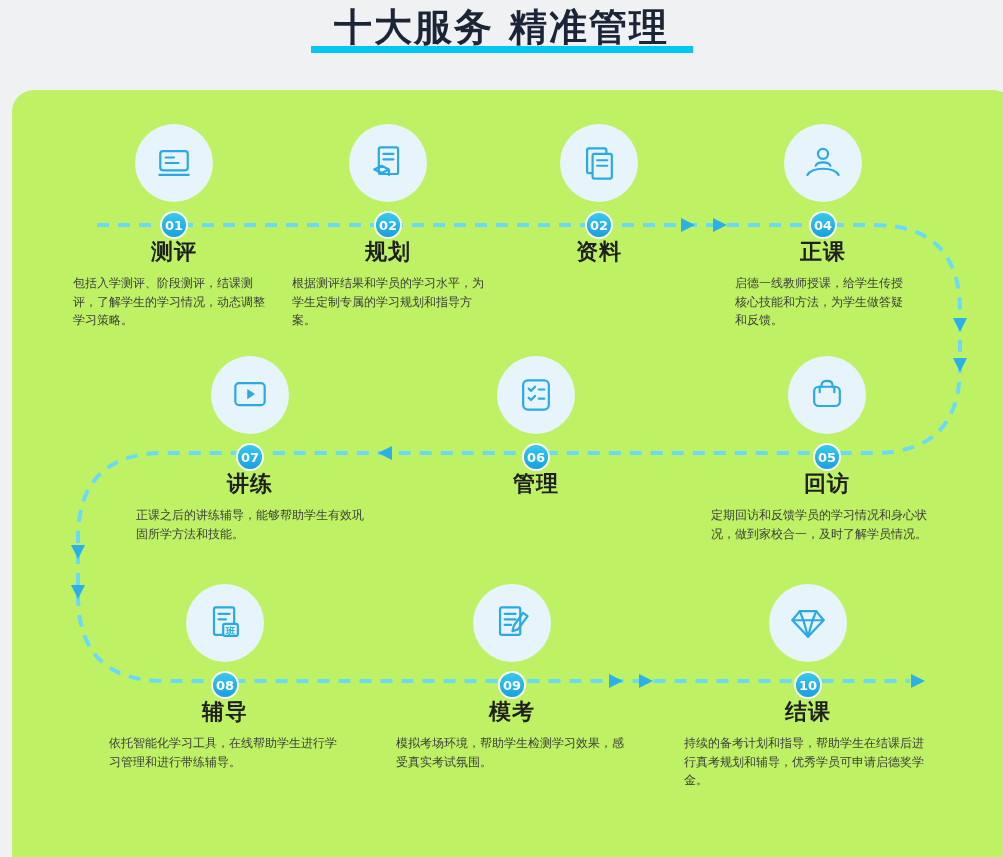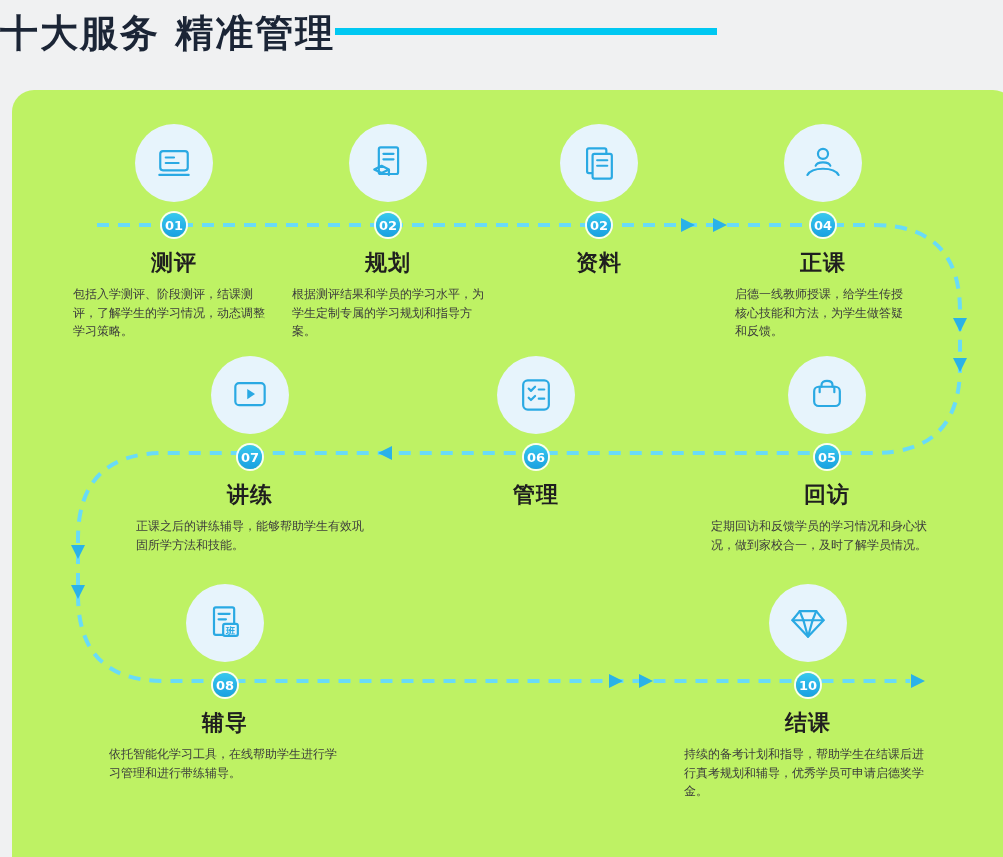--- a/index.html
+++ b/index.html
@@ -1,30 +1,30 @@
 <!DOCTYPE html>
 <html><head>
 <meta charset="utf-8">
 <style>
   *{box-sizing:border-box;margin:0;padding:0}
   html,body{width:1003px;height:857px}
   body{font-family:"DejaVu Sans","Liberation Sans",sans-serif;background:#f0f1f2;overflow:hidden}
   .page{position:relative;width:1003px;height:857px;background:#f0f1f2}
-  .header{height:64px;display:flex;align-items:center;padding-top:4px}
+  .header{height:64px;display:flex;flex-direction:column;align-items:center;padding-top:4px}
   .page-title{font-size:38px;font-weight:bold;color:#1b2536;letter-spacing:2px;position:relative;z-index:2;line-height:1.25}
   .title-underline{width:382px;height:7px;background:#00c8f2;margin-top:-6px;z-index:1}
   .card{position:absolute;top:90px;left:12px;width:1003px;height:767px;background:#bef264;border-radius:22px 22px 0 0;overflow:hidden}
   .flow{position:absolute;left:0;top:0;width:1003px;height:767px;z-index:0}
   .flow .dash{fill:none;stroke:#69dbf7;stroke-width:4;stroke-dasharray:12 9}
   .flow .arrow{fill:#2ab2e8;stroke:none}
   .item{position:absolute;transform:translateX(-50%);display:flex;flex-direction:column;align-items:center;z-index:1}
   .icon-wrap{width:78px;height:78px;border-radius:50%;background:#e7f4fc;display:flex;align-items:center;justify-content:center}
   .icon-wrap svg{width:44px;height:44px;stroke:#2aa9e3;fill:none;stroke-width:2.4;stroke-linecap:round;stroke-linejoin:round}
   .badge{width:24px;height:24px;border-radius:50%;background:linear-gradient(180deg,#38c8ef,#19a0e1);color:#fff;font-size:13px;font-weight:bold;display:flex;align-items:center;justify-content:center;margin-top:11px;box-shadow:0 0 0 2px rgba(255,255,255,.9)}
-  .item-title{font-size:22px;font-weight:bold;color:#1f1f1f;margin-top:11px;letter-spacing:1px}
+  .item-title{font-size:22px;font-weight:bold;color:#1f1f1f;margin-top:0;letter-spacing:1px}
   .item-desc{font-size:12px;color:#3c3c3c;line-height:1.55;margin-top:7px;text-align:left}
 </style>
 </head>
 <body>
 
 <div class="page">
 
   <div class="header">
     <h1 class="page-title">十大服务 精准管理</h1>
     <div class="title-underline"></div>
@@ -144,20 +144,32 @@
             <path d="M17 14h12M17 20h8"></path>
             <rect x="22" y="25" width="16" height="13" rx="2" fill="#e7f4fc"></rect>
             <text x="30" y="35.5" font-size="10" text-anchor="middle" fill="#2aa9e3" stroke="none" font-weight="bold">班</text>
           </svg>
       </div>
       <div class="badge">08</div>
       <h3 class="item-title">辅导</h3>
       <p class="item-desc" style="width:232px">依托智能化学习工具，在线帮助学生进行学习管理和进行带练辅导。</p>
     </div>
 
+    <div class="item" style="left:500px;top:494px">
+      <div class="icon-wrap">
+        <svg viewBox="0 0 48 48">
+            <rect x="11" y="7" width="22" height="30" rx="2"></rect>
+            <path d="M16 14h12M16 20h12M16 26h7"></path>
+            <path d="M36 13l5 3.5-10.5 14.5-6 2 1.5-6z"></path>
+          </svg>
+      </div>
+      <div class="badge">09</div>
+      <h3 class="item-title">模考</h3>
+      <p class="item-desc" style="width:232px">模拟考场环境，帮助学生检测学习效果，感受真实考试氛围。</p>
+    </div>
 
     <div class="item" style="left:796px;top:494px">
       <div class="icon-wrap">
         <svg viewBox="0 0 48 48">
             <path d="M15 11h18l8 10-17 18-17-18z"></path>
             <path d="M7 21h34"></path>
             <path d="M15 11l4 10M33 11l-4 10"></path>
             <path d="M19 21l5 18M29 21l-5 18"></path>
           </svg>
       </div>

